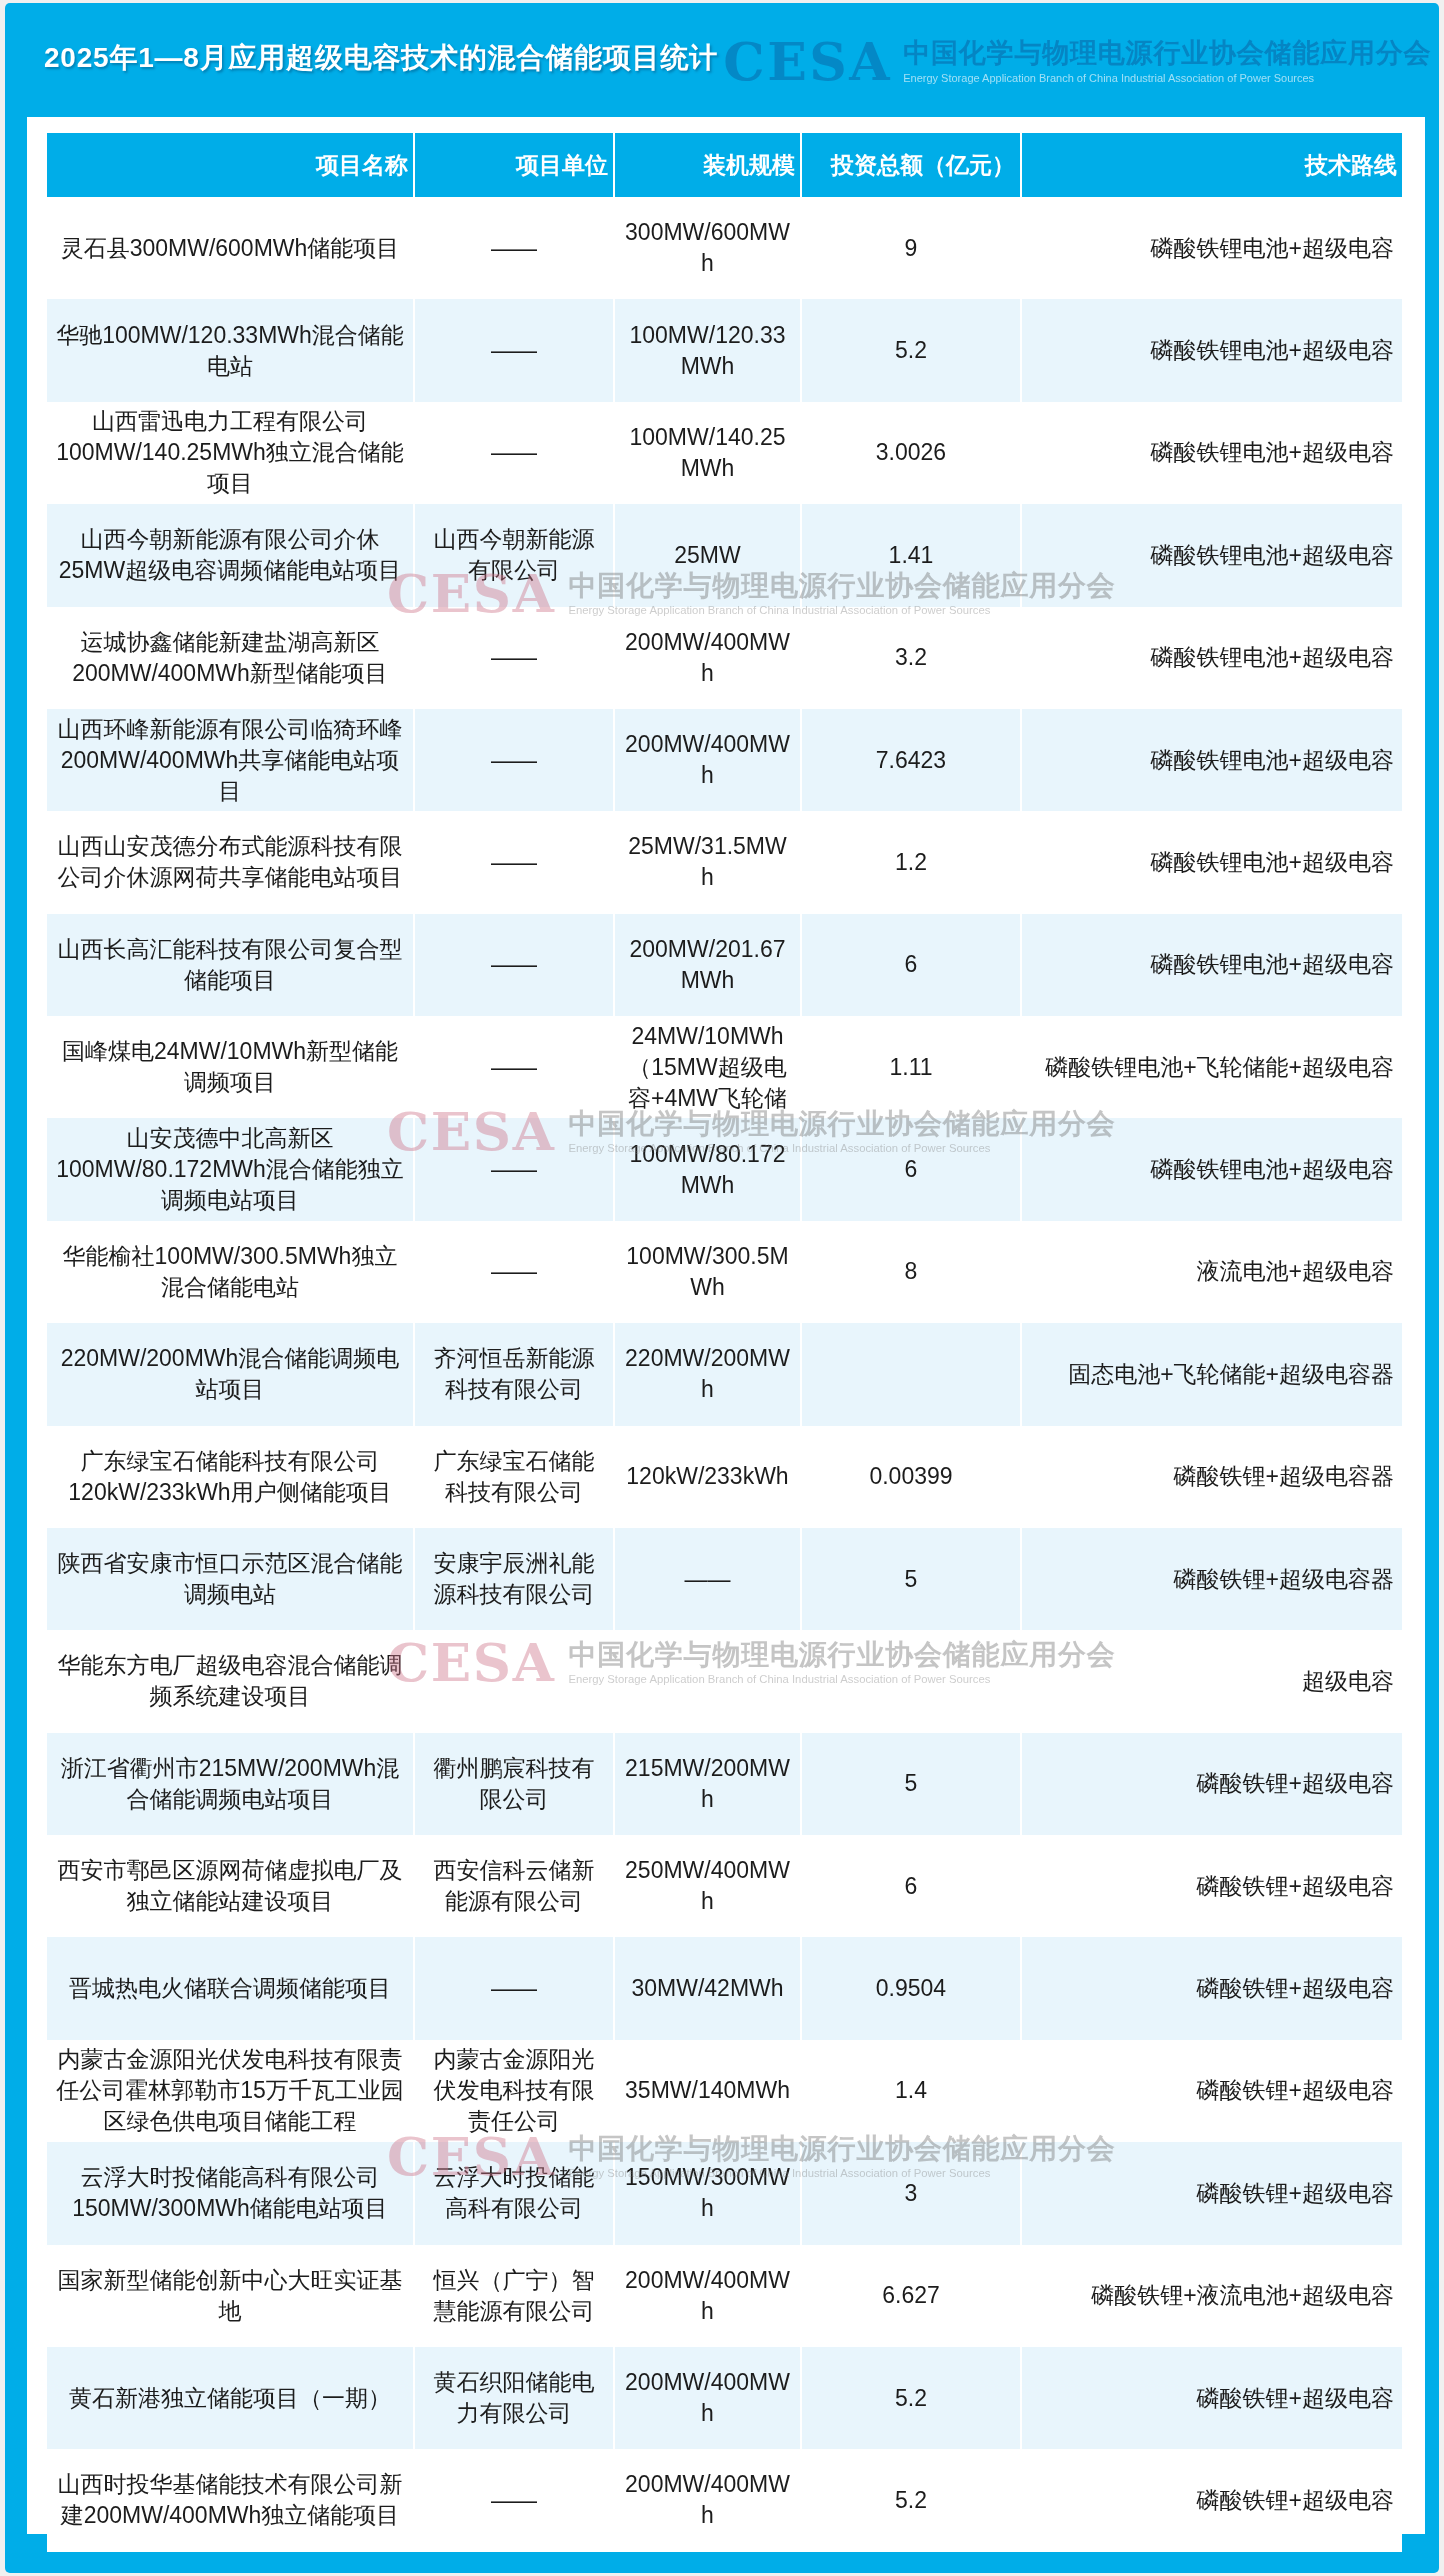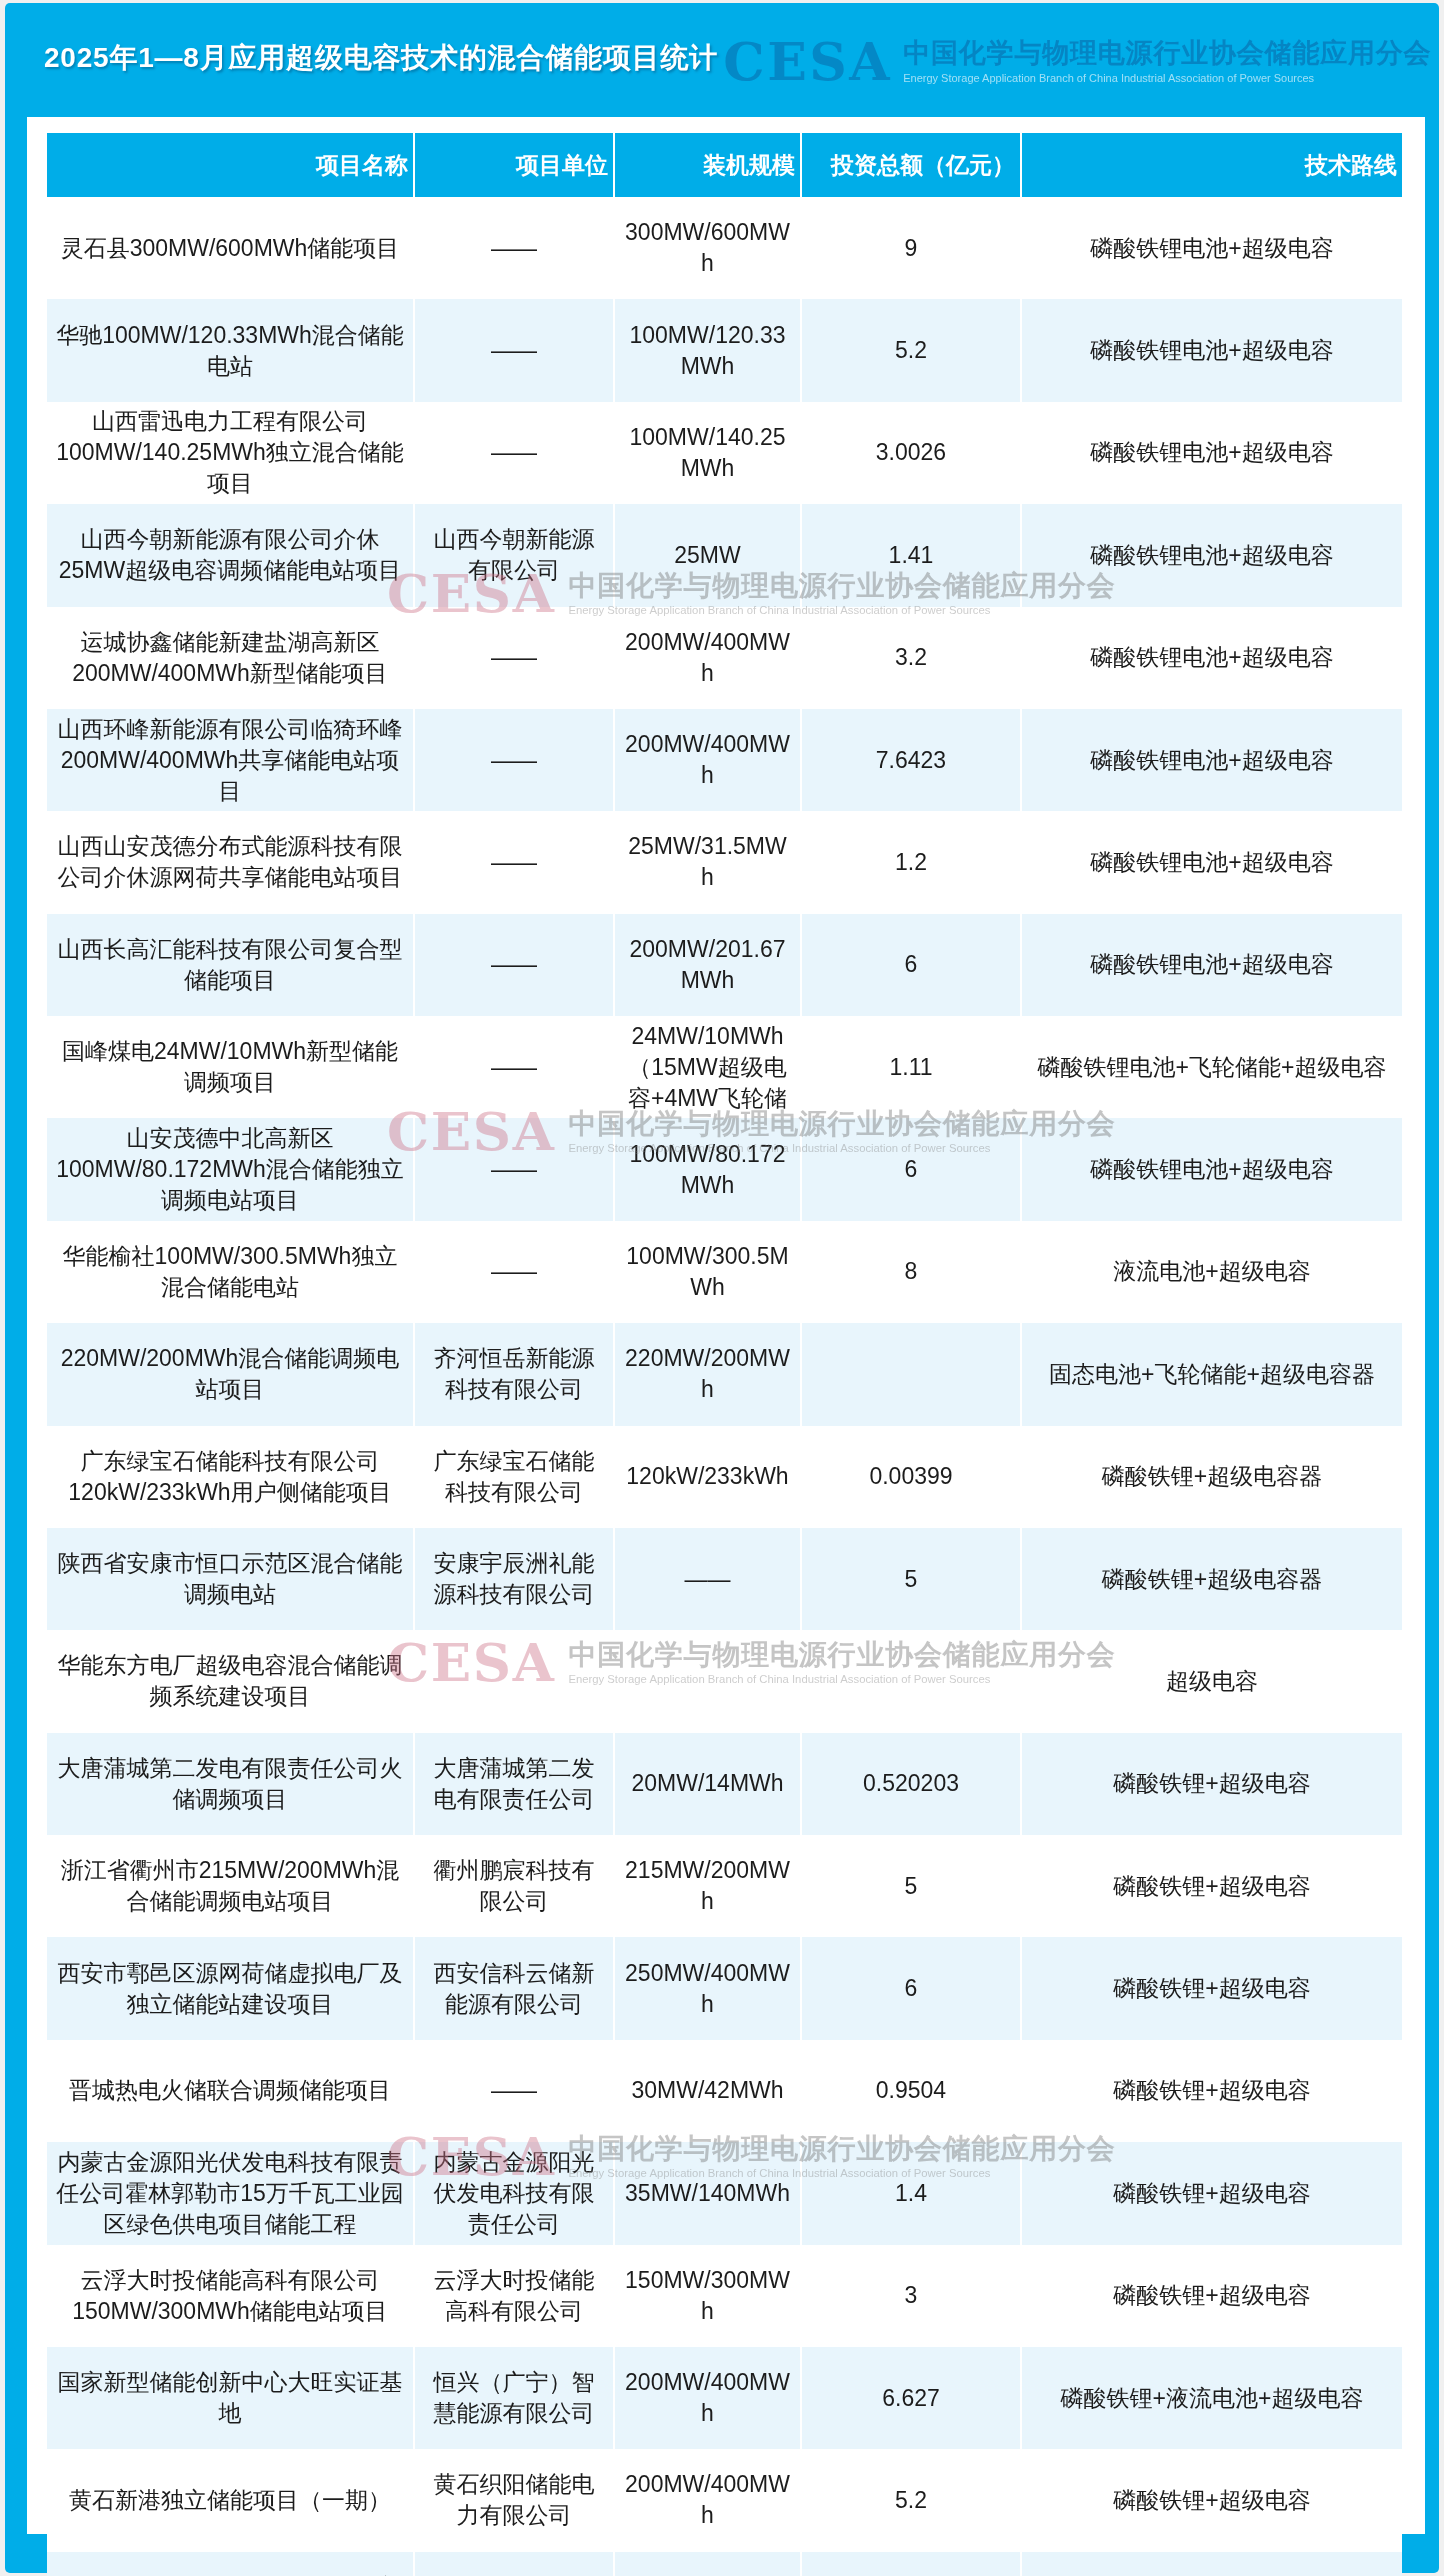--- a/index.html
+++ b/index.html
@@ -59,21 +59,21 @@
     background:#00ade8;color:#ffffff;font-weight:bold;
     height:64px;text-align:right;vertical-align:middle;
     border-right:2.4px solid #ffffff;padding:0 4.9px;font-size:23px;
   }
   table.data th:last-child{border-right:none;padding-left:24px;}
   table.data td{
     height:96px;text-align:center;vertical-align:middle;
     border-right:2.4px solid #ffffff;padding:3.2px 8px;
     line-height:31px;background:#ffffff;
   }
-  table.data td:last-child{border-right:none;}
+  table.data td:last-child{border-right:none;text-align:right;}
   table.data tr:nth-child(even) td{background:#e8f5fc;}
   td.scale-cell,td.invest-cell{word-break:break-all;}
   
   .footer-note{
     position:absolute;left:0;top:2496px;width:1445px;
     text-align:center;font-size:23.5px;color:#9b9b9b;letter-spacing:0.8px;
   }
   
   .watermark{
     position:absolute;left:387px;width:664px;
@@ -232,27 +232,20 @@
             <td>磷酸铁锂+超级电容器</td>
           </tr>
           <tr>
             <td>华能东方电厂超级电容混合储能调频系统建设项目</td>
             <td></td>
             <td class="scale-cell"></td>
             <td class="invest-cell"></td>
             <td>超级电容</td>
           </tr>
           <tr>
-            <td>大唐蒲城第二发电有限责任公司火储调频项目</td>
-            <td>大唐蒲城第二发电有限责任公司</td>
-            <td class="scale-cell">20MW/14MWh</td>
-            <td class="invest-cell">0.520203</td>
-            <td>磷酸铁锂+超级电容</td>
-          </tr>
-          <tr>
             <td>浙江省衢州市215MW/200MWh混合储能调频电站项目</td>
             <td>衢州鹏宸科技有限公司</td>
             <td class="scale-cell">215MW/200MWh</td>
             <td class="invest-cell">5</td>
             <td>磷酸铁锂+超级电容</td>
           </tr>
           <tr>
             <td>西安市鄠邑区源网荷储虚拟电厂及独立储能站建设项目</td>
             <td>西安信科云储新能源有限公司</td>
             <td class="scale-cell">250MW/400MWh</td>

